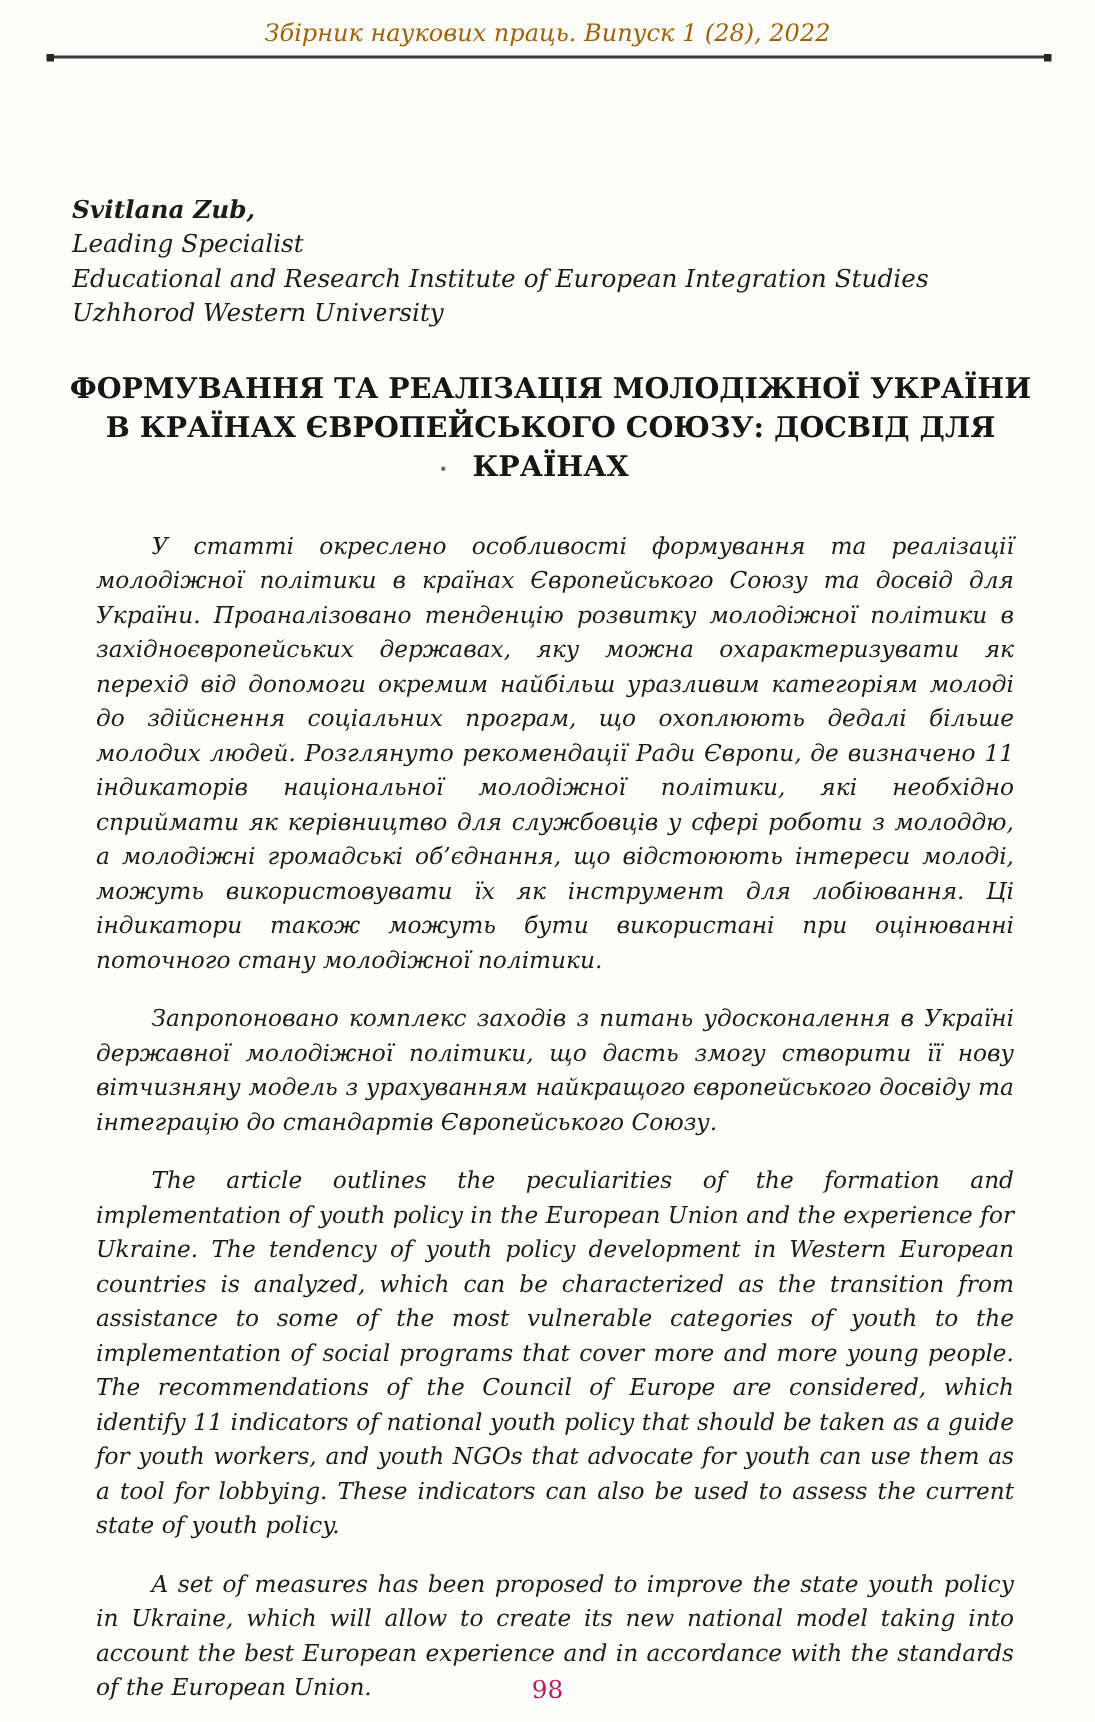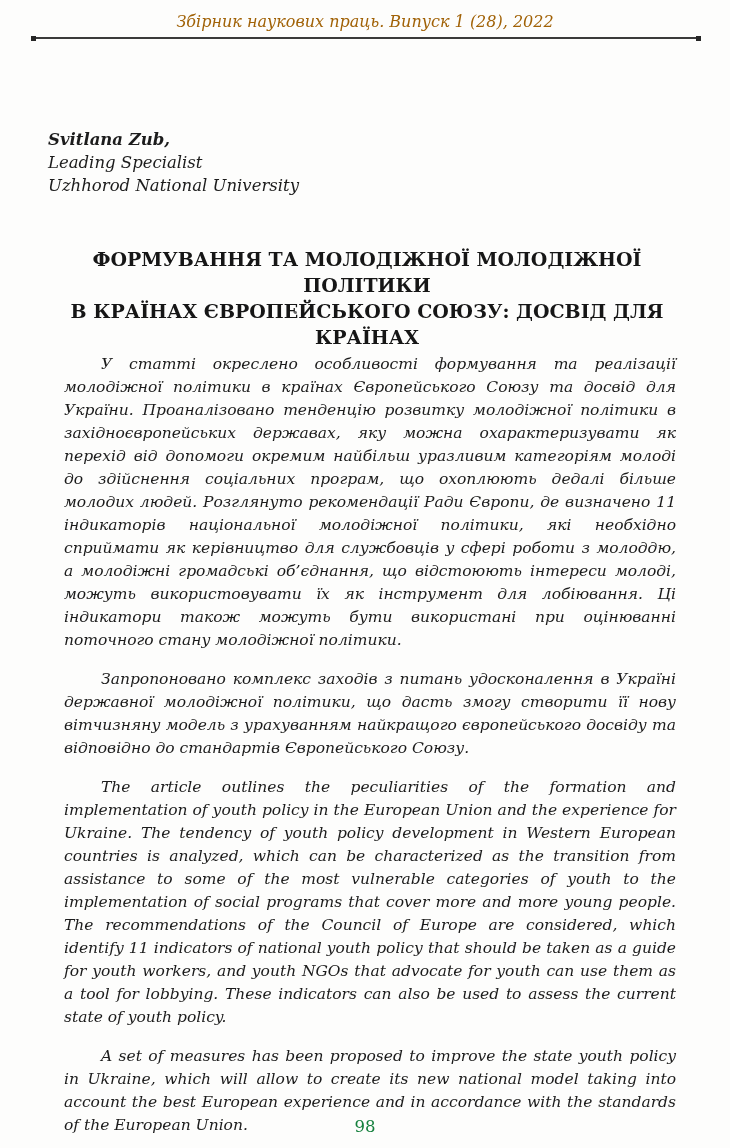--- a/index.html
+++ b/index.html
@@ -80,53 +80,54 @@
   }
   .abstracts p { margin: 16px; text-indent: 37px; }
   .abstract-en { margin-top: 16px; }
   .kw-label { font-weight: bold; }
   .page-number {
     position: absolute;
     top: 1117px; left: 0; width: 100%;
     text-align: center;
     font-size: 16.5px;
     font-style: normal;
-    color: #15803d;
+    color: #be185d;
   }
 </style>
 </head>
 <body>
 
 <div class="page">
 
   <div class="running-head">Збірник наукових праць. Випуск 1 (28), 2022</div>
 
   <div class="rule"></div>
 
   <div class="meta">
   </div>
 
   <div class="author">
     <div class="author-name">Svitlana Zub,</div>
     <div>Leading Specialist</div>
-    <div>Uzhhorod National University</div>
+    <div>Educational and Research Institute of European Integration Studies</div>
+    <div>Uzhhorod Western University</div>
   </div>
 
   <h1 class="title">
-    <span>ФОРМУВАННЯ ТА МОЛОДІЖНОЇ МОЛОДІЖНОЇ ПОЛІТИКИ</span>
+    <span>ФОРМУВАННЯ ТА РЕАЛІЗАЦІЯ МОЛОДІЖНОЇ УКРАЇНИ</span>
     <span>В КРАЇНАХ ЄВРОПЕЙСЬКОГО СОЮЗУ: ДОСВІД ДЛЯ КРАЇНАХ</span>
   </h1>
 
   <span class="artifact"></span>
 
   <div class="abstracts">
 
     <div class="abstract-uk">
       <p>У статті окреслено особливості формування та реалізації молодіжної політики в країнах Європейського Союзу та досвід для України. Проаналізовано тенденцію розвитку молодіжної політики в західноєвропейських державах, яку можна охарактеризувати як перехід від допомоги окремим найбільш уразливим категоріям молоді до здійснення соціальних програм, що охоплюють дедалі більше молодих людей. Розглянуто рекомендації Ради Європи, де визначено 11 індикаторів національної молодіжної політики, які необхідно сприймати як керівництво для службовців у сфері роботи з молоддю, а молодіжні громадські об’єднання, що відстоюють інтереси молоді, можуть використовувати їх як інструмент для лобіювання. Ці індикатори також можуть бути використані при оцінюванні поточного стану молодіжної політики.</p>
-      <p>Запропоновано комплекс заходів з питань удосконалення в Україні державної молодіжної політики, що дасть змогу створити її нову вітчизняну модель з урахуванням найкращого європейського досвіду та відповідно до стандартів Європейського Союзу.</p>
+      <p>Запропоновано комплекс заходів з питань удосконалення в Україні державної молодіжної політики, що дасть змогу створити її нову вітчизняну модель з урахуванням найкращого європейського досвіду та інтеграцію до стандартів Європейського Союзу.</p>
     </div>
 
     <div class="abstract-en">
       <p>The article outlines the peculiarities of the formation and implementation of youth policy in the European Union and the experience for Ukraine. The tendency of youth policy development in Western European countries is analyzed, which can be characterized as the transition from assistance to some of the most vulnerable categories of youth to the implementation of social programs that cover more and more young people. The recommendations of the Council of Europe are considered, which identify 11 indicators of national youth policy that should be taken as a guide for youth workers, and youth NGOs that advocate for youth can use them as a tool for lobbying. These indicators can also be used to assess the current state of youth policy.</p>
       <p>A set of measures has been proposed to improve the state youth policy in Ukraine, which will allow to create its new national model taking into account the best European experience and in accordance with the standards of the European Union.</p>
       <p><span class="kw-label">Key words:</span><span> youth policy, European Union, Ukraine, Council of Europe recommendations, European Charter, state responsibility for youth integration, influence on government decisions.</span></p>
     </div>
 
   </div>
 

